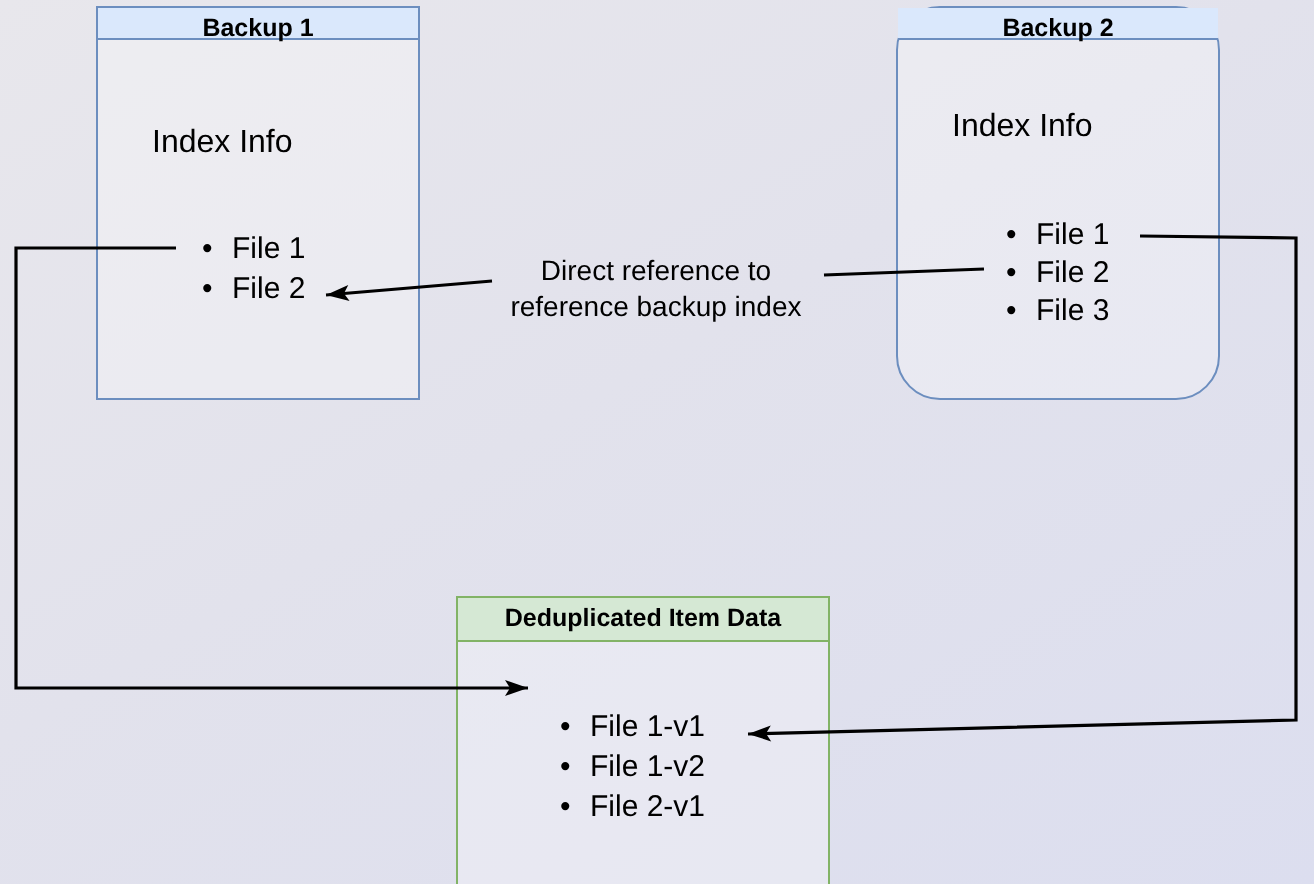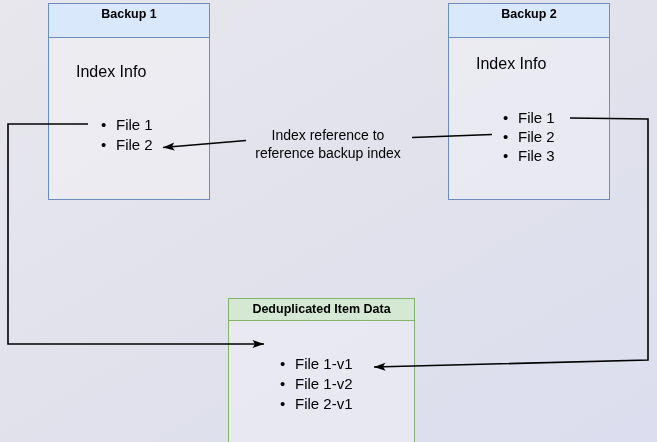--- a/index.html
+++ b/index.html
@@ -24,33 +24,33 @@
   .box.blue  { border: 1px solid #6c8ebf; }
   .box.green { border: 1px solid #82b366; margin-top: 17px; }
   .box .hdr {
     box-sizing: border-box;
     width: 100%;
     text-align: center;
     font-weight: bold;
     font-size: 12.5px;
   }
   .blue .hdr {
-    height: 34px;
+    height: 16px;
     line-height: 20px;
     background: #dae8fc;
     border-bottom: 1px solid #6c8ebf;
   }
   .green .hdr {
     height: 22px;
     line-height: 21px;
     background: #d5e8d4;
     border-bottom: 1px solid #82b366;
   }
   #backup1 { left: 48px;  top: 3px;   width: 162px; height: 197px; }
-  #backup2 { left: 448px; top: 3px;   width: 162px; height: 197px; }
+  #backup2 { left: 448px; top: 3px;   width: 162px; height: 197px; border-radius: 22px; }
   #dedup   { left: 228px; top: 281px; width: 187px; height: 157px; }
 
   .section-label {
     position: absolute;
     font-size: 16px;
     white-space: nowrap;
   }
   #backup1 .section-label { left: 27px; top: 59px; }
   #backup2 .section-label { left: 27px; top: 51px; }
 
@@ -127,21 +127,21 @@
   <div id="dedup" class="box green">
     <div class="hdr">Deduplicated Item Data</div>
     <ul class="filelist">
       <li>File 1-v1</li>
       <li>File 1-v2</li>
       <li>File 2-v1</li>
     </ul>
   </div>
 
   <div id="direct-ref-label">
-    <div>Index reference to</div>
+    <div>Direct reference to</div>
     <div>reference backup index</div>
   </div>
 
   <svg id="connectors" width="657" height="442" viewBox="0 0 657 442" xmlns="http://www.w3.org/2000/svg">
     <defs>
       <marker id="arrowhead" markerWidth="14" markerHeight="10" refX="12" refY="4.5" orient="auto" markerUnits="userSpaceOnUse">
         <path d="M0.5,0.5 L12,4.5 L0.5,8.5 L3,4.5 Z" fill="#000000"></path>
       </marker>
     </defs>
 

